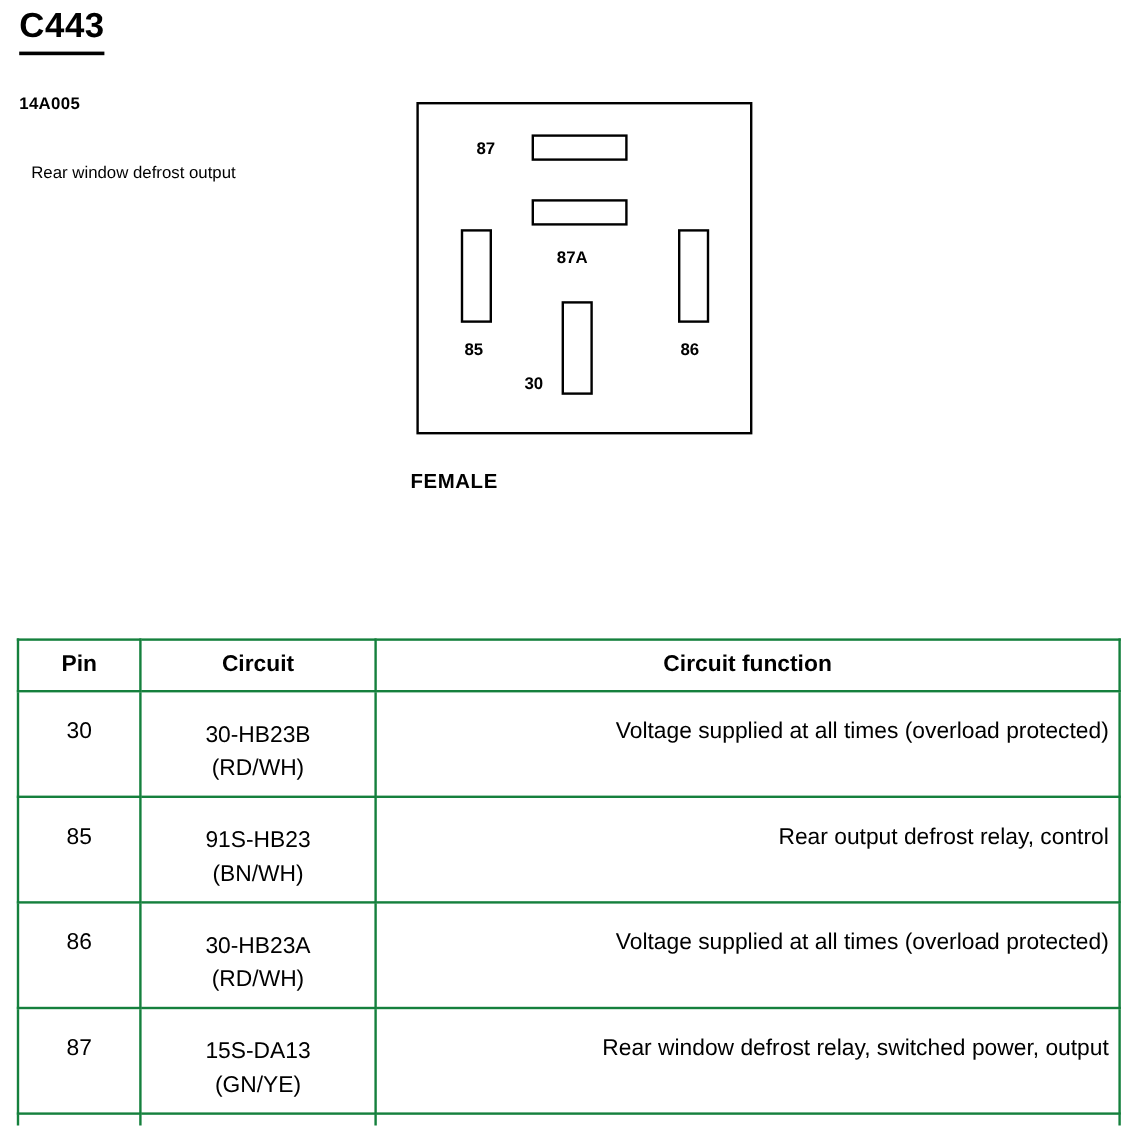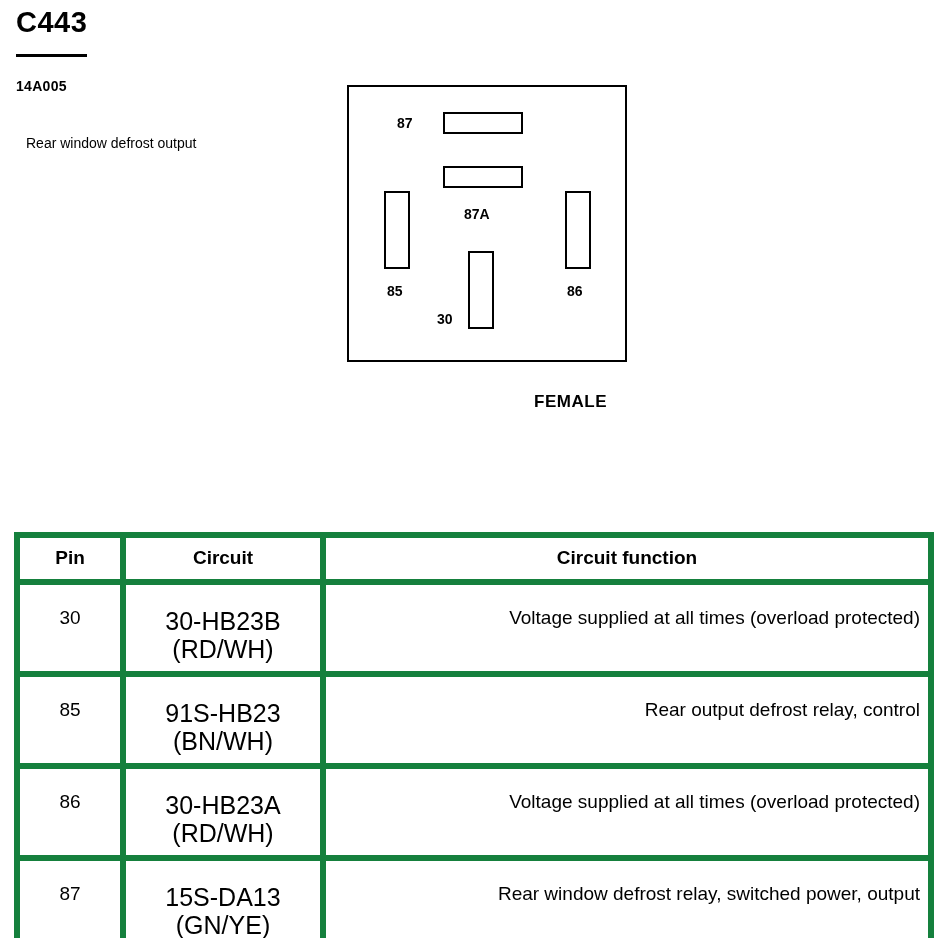--- a/index.html
+++ b/index.html
@@ -18,21 +18,21 @@
 
   
   #connector-title {
     position: absolute;
     left: 16px;
     top: 6px;
     font-size: 29px;
     font-weight: bold;
     letter-spacing: 0.5px;
     border-bottom: 3px solid #000;
-    padding-bottom: 16px;
+    padding-bottom: 5px;
     line-height: 32px;
   }
   #part-number {
     position: absolute;
     left: 16px;
     top: 78px;
     font-size: 14px;
     font-weight: bold;
     letter-spacing: 0.3px;
   }
@@ -80,62 +80,62 @@
     white-space: nowrap;
   }
   #lbl-87  { left: 48px;  top: 28px;  }
   #lbl-87a { left: 115px; top: 119px; }
   #lbl-85  { left: 38px;  top: 196px; }
   #lbl-86  { left: 218px; top: 196px; }
   #lbl-30  { left: 88px;  top: 224px; }
 
   #gender-label {
     position: absolute;
-    left: 327px;
+    left: 342px;
     top: 392px;
     width: 280px;
-    text-align: right;
+    text-align: left;
     font-size: 17px;
     font-weight: bold;
     letter-spacing: 0.5px;
   }
 
   
   #pin-table {
     position: absolute;
     left: 14px;
     top: 532px;
     width: 920px;
     border-collapse: collapse;
     table-layout: fixed;
   }
   #pin-table th,
   #pin-table td {
-    border: 6px solid #15803d;
+    border: 2px solid #15803d;
     vertical-align: top;
     padding: 22px 8px 8px 8px;
   }
   #pin-table th {
     font-size: 19px;
     font-weight: bold;
     text-align: center;
     padding-top: 9px;
     padding-bottom: 10px;
   }
   .col-pin      { width: 84px; }
   .col-circuit  { width: 178px; }
   .col-function { width: auto; margin-left: 33px; }
 
   td.cell-pin {
     text-align: center;
     font-size: 19px;
   }
   td.cell-circuit {
     text-align: center;
-    font-size: 25px;
+    font-size: 19px;
     line-height: 28px;
   }
   td.cell-function {
     text-align: right;
     font-size: 19px;
   }
   .circuit-color { display: block; }
   .row-tall td { height: 56px; }
 </style>
 </head>

